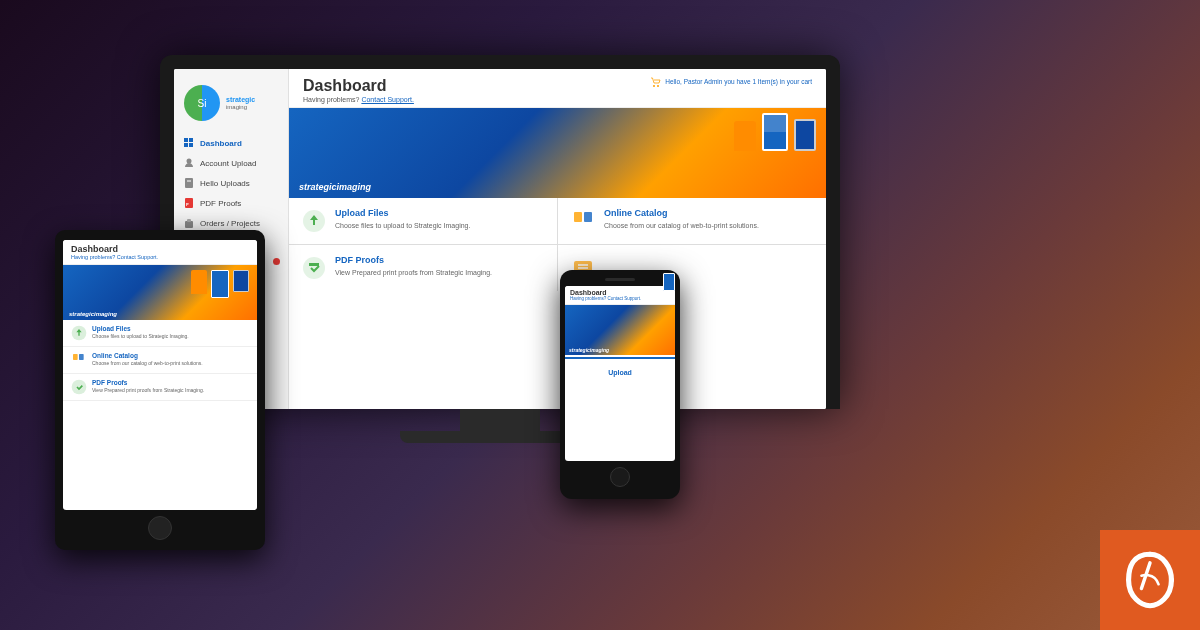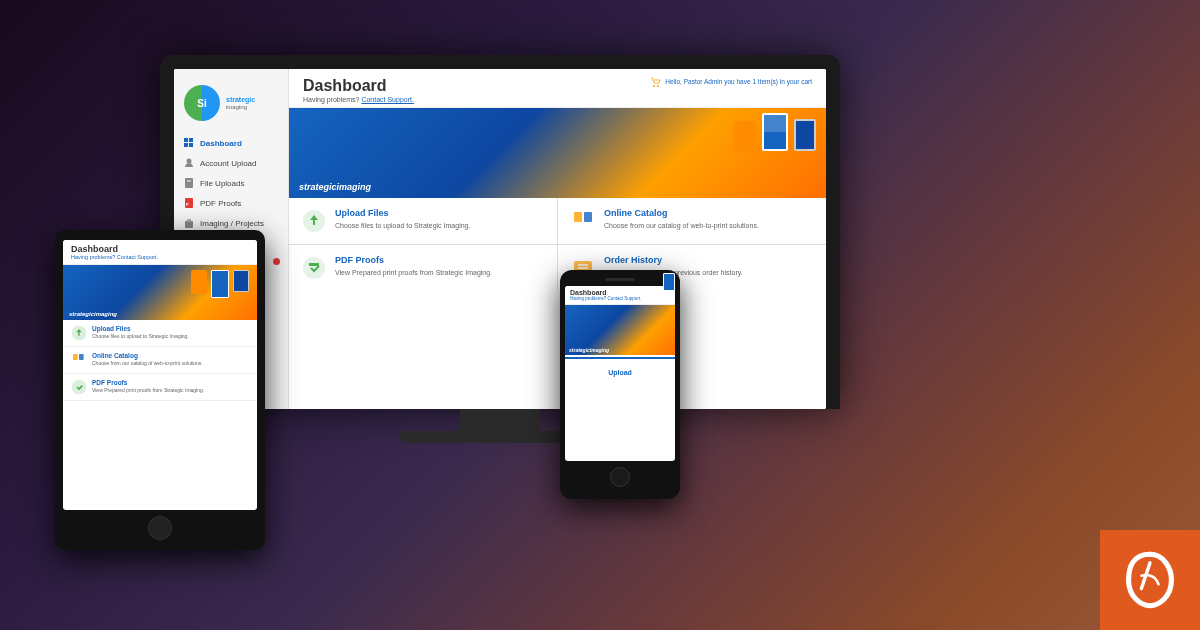--- a/index.html
+++ b/index.html
@@ -402,21 +402,21 @@
 
 <div class="bg"></div>
 
 <div class="monitor-wrap">
   <div class="monitor-screen-outer">
     <div class="monitor-screen">
 
       <div class="app-sidebar">
         <div class="app-logo">
           <div class="logo-circle">
-            <span style="font-size:10px;font-weight:bold;">Si</span>
+            <span style="font-size:10px;font-weight:normal;">Si</span>
           </div>
           <div class="logo-text">
             <div style="font-weight:bold;color:#2196F3;font-size:7px;">strategic</div>
             <div style="color:#666;font-size:6px;">imaging</div>
           </div>
         </div>
 
         <div class="sidebar-nav-item active">
           <span class="nav-icon">
             <svg viewBox="0 0 10 10" width="10" height="10">
@@ -437,39 +437,39 @@
           </span>
           <span>Account Upload</span>
         </div>
         <div class="sidebar-nav-item">
           <span class="nav-icon">
             <svg viewBox="0 0 10 10" width="10" height="10">
                 <rect x="1" y="0" width="8" height="10" rx="1" fill="#888"></rect>
                 <line x1="3" y1="3" x2="7" y2="3" stroke="#fff" stroke-width="1"></line>
               </svg>
           </span>
-          <span>File Uploads</span>
+          <span>Hello Uploads</span>
         </div>
         <div class="sidebar-nav-item">
           <span class="nav-icon">
             <svg viewBox="0 0 10 10" width="10" height="10">
                 <rect x="1" y="0" width="8" height="10" rx="1" fill="#e53935"></rect>
                 <text x="2" y="8" font-size="4" fill="white" font-weight="bold">P</text>
               </svg>
           </span>
           <span>PDF Proofs</span>
         </div>
         <div class="sidebar-nav-item">
           <span class="nav-icon">
             <svg viewBox="0 0 10 10" width="10" height="10">
                 <rect x="1" y="3" width="8" height="7" rx="1" fill="#888"></rect>
                 <rect x="3" y="1" width="4" height="3" rx="1" fill="#aaa"></rect>
               </svg>
           </span>
-          <span>Imaging / Projects</span>
+          <span>Orders / Projects</span>
         </div>
         <div class="sidebar-nav-item">
           <span class="nav-icon">
             <svg viewBox="0 0 10 10" width="10" height="10">
                 <rect x="1" y="0" width="8" height="10" rx="1" fill="#888"></rect>
                 <line x1="3" y1="3" x2="7" y2="3" stroke="#fff" stroke-width="0.8"></line>
                 <line x1="3" y1="5" x2="7" y2="5" stroke="#fff" stroke-width="0.8"></line>
               </svg>
           </span>
           <span>Catalog</span>
@@ -573,24 +573,20 @@
           </div>
 
           <div class="app-card">
             <div class="card-icon-wrap">
               <svg width="24" height="24" viewBox="0 0 24 24">
                 <rect x="3" y="5" width="18" height="14" rx="2" fill="#FFA000" opacity="0.7"></rect>
                 <line x1="7" y1="9" x2="17" y2="9" stroke="#fff" stroke-width="1.5"></line>
                 <line x1="7" y1="12" x2="17" y2="12" stroke="#fff" stroke-width="1.5"></line>
                 <line x1="7" y1="15" x2="13" y2="15" stroke="#fff" stroke-width="1.5"></line>
               </svg>
-            </div>
-            <div class="card-content">
-              <div class="card-title">Order History</div>
-              <div class="card-desc">View your current and previous order history.</div>
             </div>
           </div>
         </div>
       </div>
 
     </div>
   </div>
   <div class="monitor-stand-neck"></div>
   <div class="monitor-stand-base"></div>
 </div>

